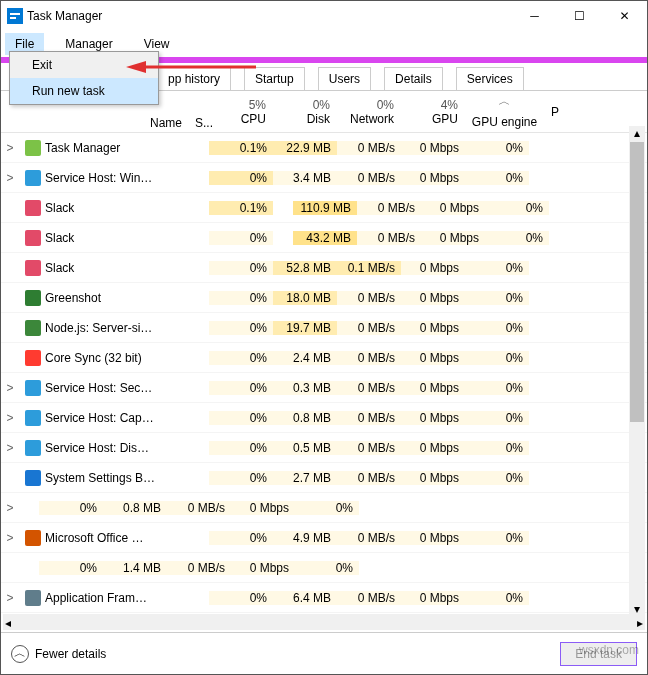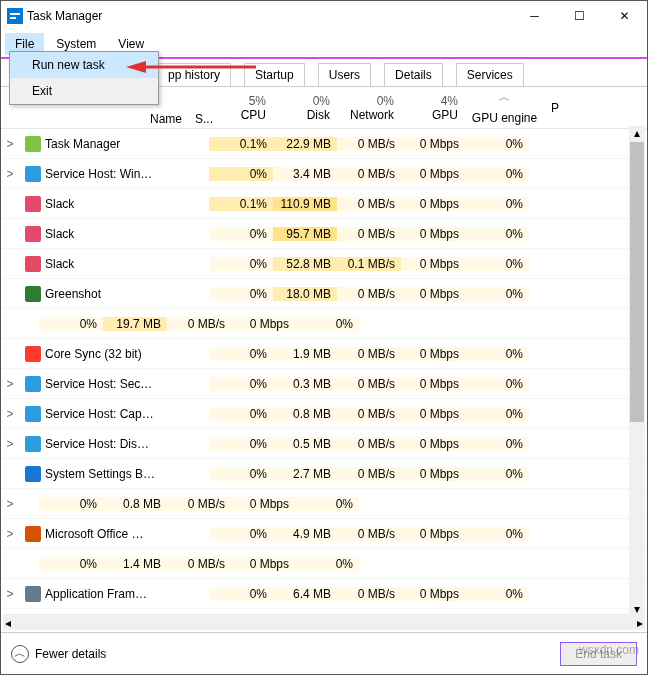--- a/index.html
+++ b/index.html
@@ -1,21 +1,21 @@
 <!DOCTYPE html>
 <html><head>
   <meta charset="utf-8">
   <style>
     * { box-sizing: border-box; font-family: "Segoe UI", sans-serif; font-size: 12px; }
     body { margin: 0; background: #fff; width: 648px; height: 675px; position: relative; border: 1px solid #555; overflow: hidden; }
     .titlebar { display: flex; align-items: center; height: 30px; padding-left: 6px; }
     .titlebar .title { margin-left: 4px; }
     .winbtns { margin-left: auto; display: flex; }
     .winbtn { width: 45px; height: 30px; display: flex; align-items: center; justify-content: center; }
-    .menubar { display: flex; gap: 2px; padding: 2px 4px; border-bottom: 2px solid #d946ef; }
+    .menubar { display: flex; gap: 11px; padding: 2px 4px; border-bottom: 6px solid #d946ef; }
     .menuitem { padding: 4px 10px; }
     .menuitem.sel { background: #cce8ff; }
     .dropdown { position: absolute; left: 8px; top: 50px; width: 150px; background: #f0f0f0; border: 1px solid #999; box-shadow: 2px 2px 4px rgba(0,0,0,0.2); z-index: 50; }
     .dd-item { padding: 6px 22px; }
     .dd-item.hl { background: #cce8ff; }
     .arrow { position: absolute; left: 125px; top: 58px; z-index: 60; }
     .tabs { display: flex; padding: 4px 6px 0 6px; gap: 14px; }
     .tab { padding: 4px 10px; border: 1px solid #ccc; border-bottom: none; background: #fff; margin-right: -1px; }
     .content { border-top: 1px solid #ccc; position: relative; }
     .headers { display: flex; height: 42px; border-bottom: 1px solid #e5e5e5; position: relative; }
@@ -28,21 +28,21 @@
     .cell.name { display: flex; align-items: center; gap: 4px; }
     .cell.r { text-align: right; justify-content: flex-end; }
     .w-exp { width: 18px; text-align: center; color: #666; flex-shrink: 0; }
     .w-name { width: 170px; }
     .w-st { width: 20px; }
     .w-col { width: 64px; }
     .w-gpu { width: 80px; }
     .icon { width: 16px; height: 16px; flex-shrink: 0; display: inline-block; }
     .bg0 { background: #fff9e5; }
     .bg1 { background: #ffecb0; }
-    .bg2 { background: #ffe28a; }
+    .bg2 { background: #ffe28a; margin-left: 20px; }
     .footer { position: absolute; bottom: 0; left: 0; right: 0; height: 42px; border-top: 1px solid #ccc; display: flex; align-items: center; padding: 0 10px; background: #fff; }
     .fewer { display: flex; align-items: center; gap: 6px; }
     .endtask { margin-left: auto; padding: 4px 14px; border: 1px solid #8b5cf6; background: #eee; color: #999; }
     .circ { width: 18px; height: 18px; border: 1px solid #555; border-radius: 50%; display: flex; align-items: center; justify-content: center; }
     .scrollbar-v { position: absolute; right: 2px; top: 125px; width: 16px; height: 490px; background: #f0f0f0; }
     .scrollthumb { position: absolute; top: 16px; width: 14px; left: 1px; height: 280px; background: #c0c0c0; }
     .scrollbar-h { position: absolute; bottom: 44px; left: 2px; right: 2px; height: 16px; background: #f0f0f0; }
     .watermark { position: absolute; bottom: 17px; right: 8px; font-size: 12px; color: rgba(0,0,0,0.3); z-index: 200; }
     .sort-chev { position: absolute; text-align:center; top:2px; color:#666;}
   </style>
@@ -58,35 +58,35 @@
   <span class="title">Task Manager</span>
   <div class="winbtns">
     <div class="winbtn">─</div>
     <div class="winbtn">☐</div>
     <div class="winbtn">✕</div>
   </div>
 </div>
 
 <div class="menubar">
   <div class="menuitem sel">File</div>
-  <div class="menuitem">System</div>
+  <div class="menuitem">Manager</div>
   <div class="menuitem">View</div>
 </div>
 
 <div class="tabs" style="margin-left:150px;">
   <div class="tab">pp history</div>
   <div class="tab">Startup</div>
   <div class="tab">Users</div>
   <div class="tab">Details</div>
   <div class="tab">Services</div>
 </div>
 
 <div class="dropdown">
+  <div class="dd-item">Exit</div>
   <div class="dd-item hl">Run new task</div>
-  <div class="dd-item">Exit</div>
 </div>
 
 <svg class="arrow" width="130" height="16">
     <line x1="20" y1="8" x2="130" y2="8" stroke="#e03030" stroke-width="3"></line>
     <polygon points="0,8 20,2 20,14" fill="#e03030"></polygon>
   </svg>
 
 <div class="content">
   <div class="headers">
     <div class="hcell" style="width:18px"></div>
@@ -170,21 +170,21 @@
       <div class="row">
         <div class="w-exp"></div>
         <div class="cell name w-name">
           <svg class="icon" viewBox="0 0 16 16">
             <rect width="16" height="16" rx="2" fill="#e24a68"></rect>
           </svg>
           <span>Slack</span>
         </div>
         <div class="cell w-st"></div>
         <div class="cell r w-col bg0">0%</div>
-        <div class="cell r w-col bg2">95.7 MB</div>
+        <div class="cell r w-col bg2">43.2 MB</div>
         <div class="cell r w-col bg0">0 MB/s</div>
         <div class="cell r w-col bg0">0 Mbps</div>
         <div class="cell r w-col bg0">0%</div>
         <div class="cell w-gpu"></div>
       </div>
       <div class="row">
         <div class="w-exp"></div>
         <div class="cell name w-name">
           <svg class="icon" viewBox="0 0 16 16">
             <rect width="16" height="16" rx="2" fill="#e24a68"></rect>
@@ -210,39 +210,45 @@
         <div class="cell w-st"></div>
         <div class="cell r w-col bg0">0%</div>
         <div class="cell r w-col bg1">18.0 MB</div>
         <div class="cell r w-col bg0">0 MB/s</div>
         <div class="cell r w-col bg0">0 Mbps</div>
         <div class="cell r w-col bg0">0%</div>
         <div class="cell w-gpu"></div>
       </div>
       <div class="row">
         <div class="w-exp"></div>
+        <div class="cell name w-name">
+          <svg class="icon" viewBox="0 0 16 16">
+            <rect width="16" height="16" rx="2" fill="#3c873a"></rect>
+          </svg>
+          <span>Node.js: Server-si…</span>
+        </div>
         <div class="cell w-st"></div>
         <div class="cell r w-col bg0">0%</div>
         <div class="cell r w-col bg1">19.7 MB</div>
         <div class="cell r w-col bg0">0 MB/s</div>
         <div class="cell r w-col bg0">0 Mbps</div>
         <div class="cell r w-col bg0">0%</div>
         <div class="cell w-gpu"></div>
       </div>
       <div class="row">
         <div class="w-exp"></div>
         <div class="cell name w-name">
           <svg class="icon" viewBox="0 0 16 16">
             <rect width="16" height="16" rx="2" fill="#ff3b30"></rect>
           </svg>
           <span>Core Sync (32 bit)</span>
         </div>
         <div class="cell w-st"></div>
         <div class="cell r w-col bg0">0%</div>
-        <div class="cell r w-col bg0">1.9 MB</div>
+        <div class="cell r w-col bg0">2.4 MB</div>
         <div class="cell r w-col bg0">0 MB/s</div>
         <div class="cell r w-col bg0">0 Mbps</div>
         <div class="cell r w-col bg0">0%</div>
         <div class="cell w-gpu"></div>
       </div>
       <div class="row">
         <div class="w-exp">&gt;</div>
         <div class="cell name w-name">
           <svg class="icon" viewBox="0 0 16 16">
             <rect width="16" height="16" rx="2" fill="#2d9cdb"></rect>

